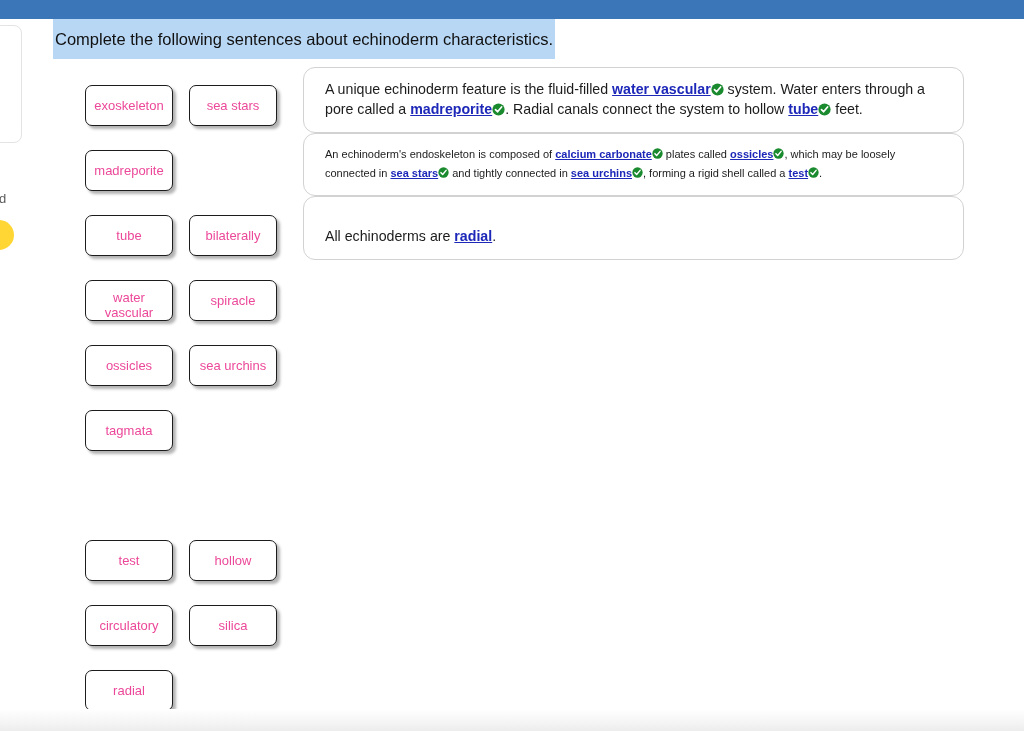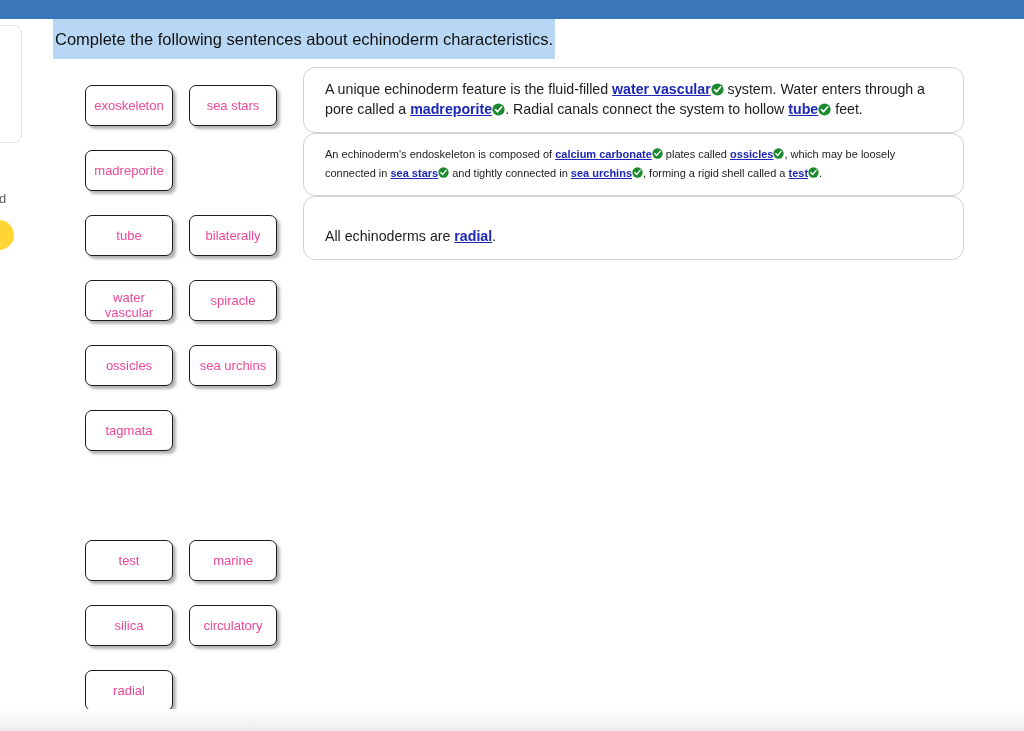--- a/index.html
+++ b/index.html
@@ -231,29 +231,29 @@
           <span class="tile-label">tagmata</span>
         </div>
       </div>
       <div class="tile-row">
       </div>
       <div class="tile-row">
         <div class="tile">
           <span class="tile-label">test</span>
         </div>
         <div class="tile">
-          <span class="tile-label">marine</span>
-        </div>
-      </div>
-      <div class="tile-row">
+          <span class="tile-label">hollow</span>
+        </div>
+      </div>
+      <div class="tile-row">
+        <div class="tile overflow-x">
+          <span class="tile-label">circulatory</span>
+        </div>
         <div class="tile">
           <span class="tile-label">silica</span>
-        </div>
-        <div class="tile overflow-x">
-          <span class="tile-label">circulatory</span>
         </div>
       </div>
       <div class="tile-row">
         <div class="tile">
           <span class="tile-label">radial</span>
         </div>
         <div class="tile empty">
           <span class="tile-label"></span>
         </div>
       </div>

